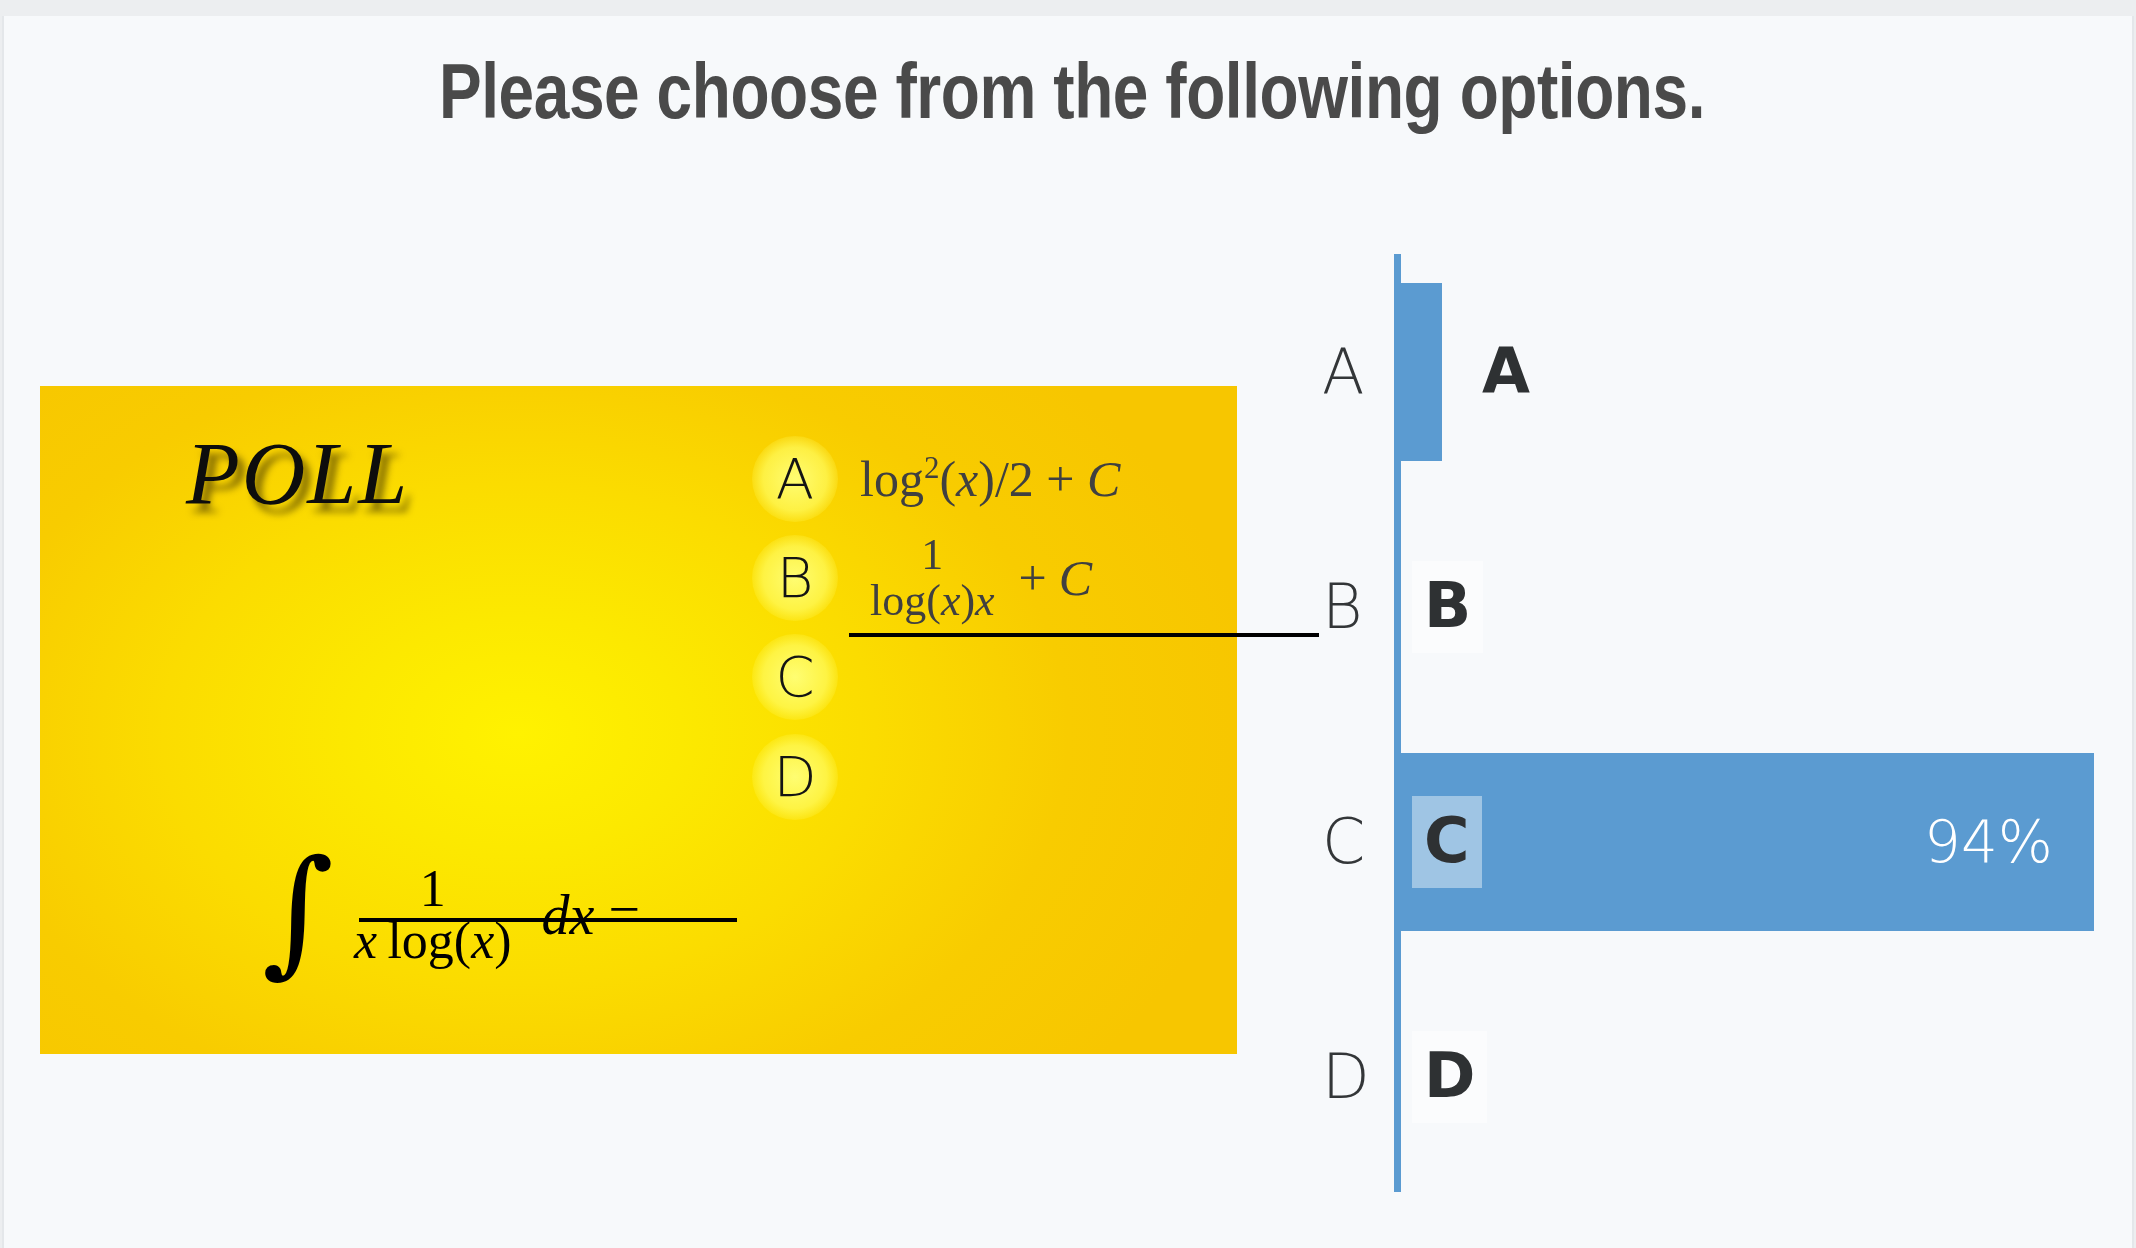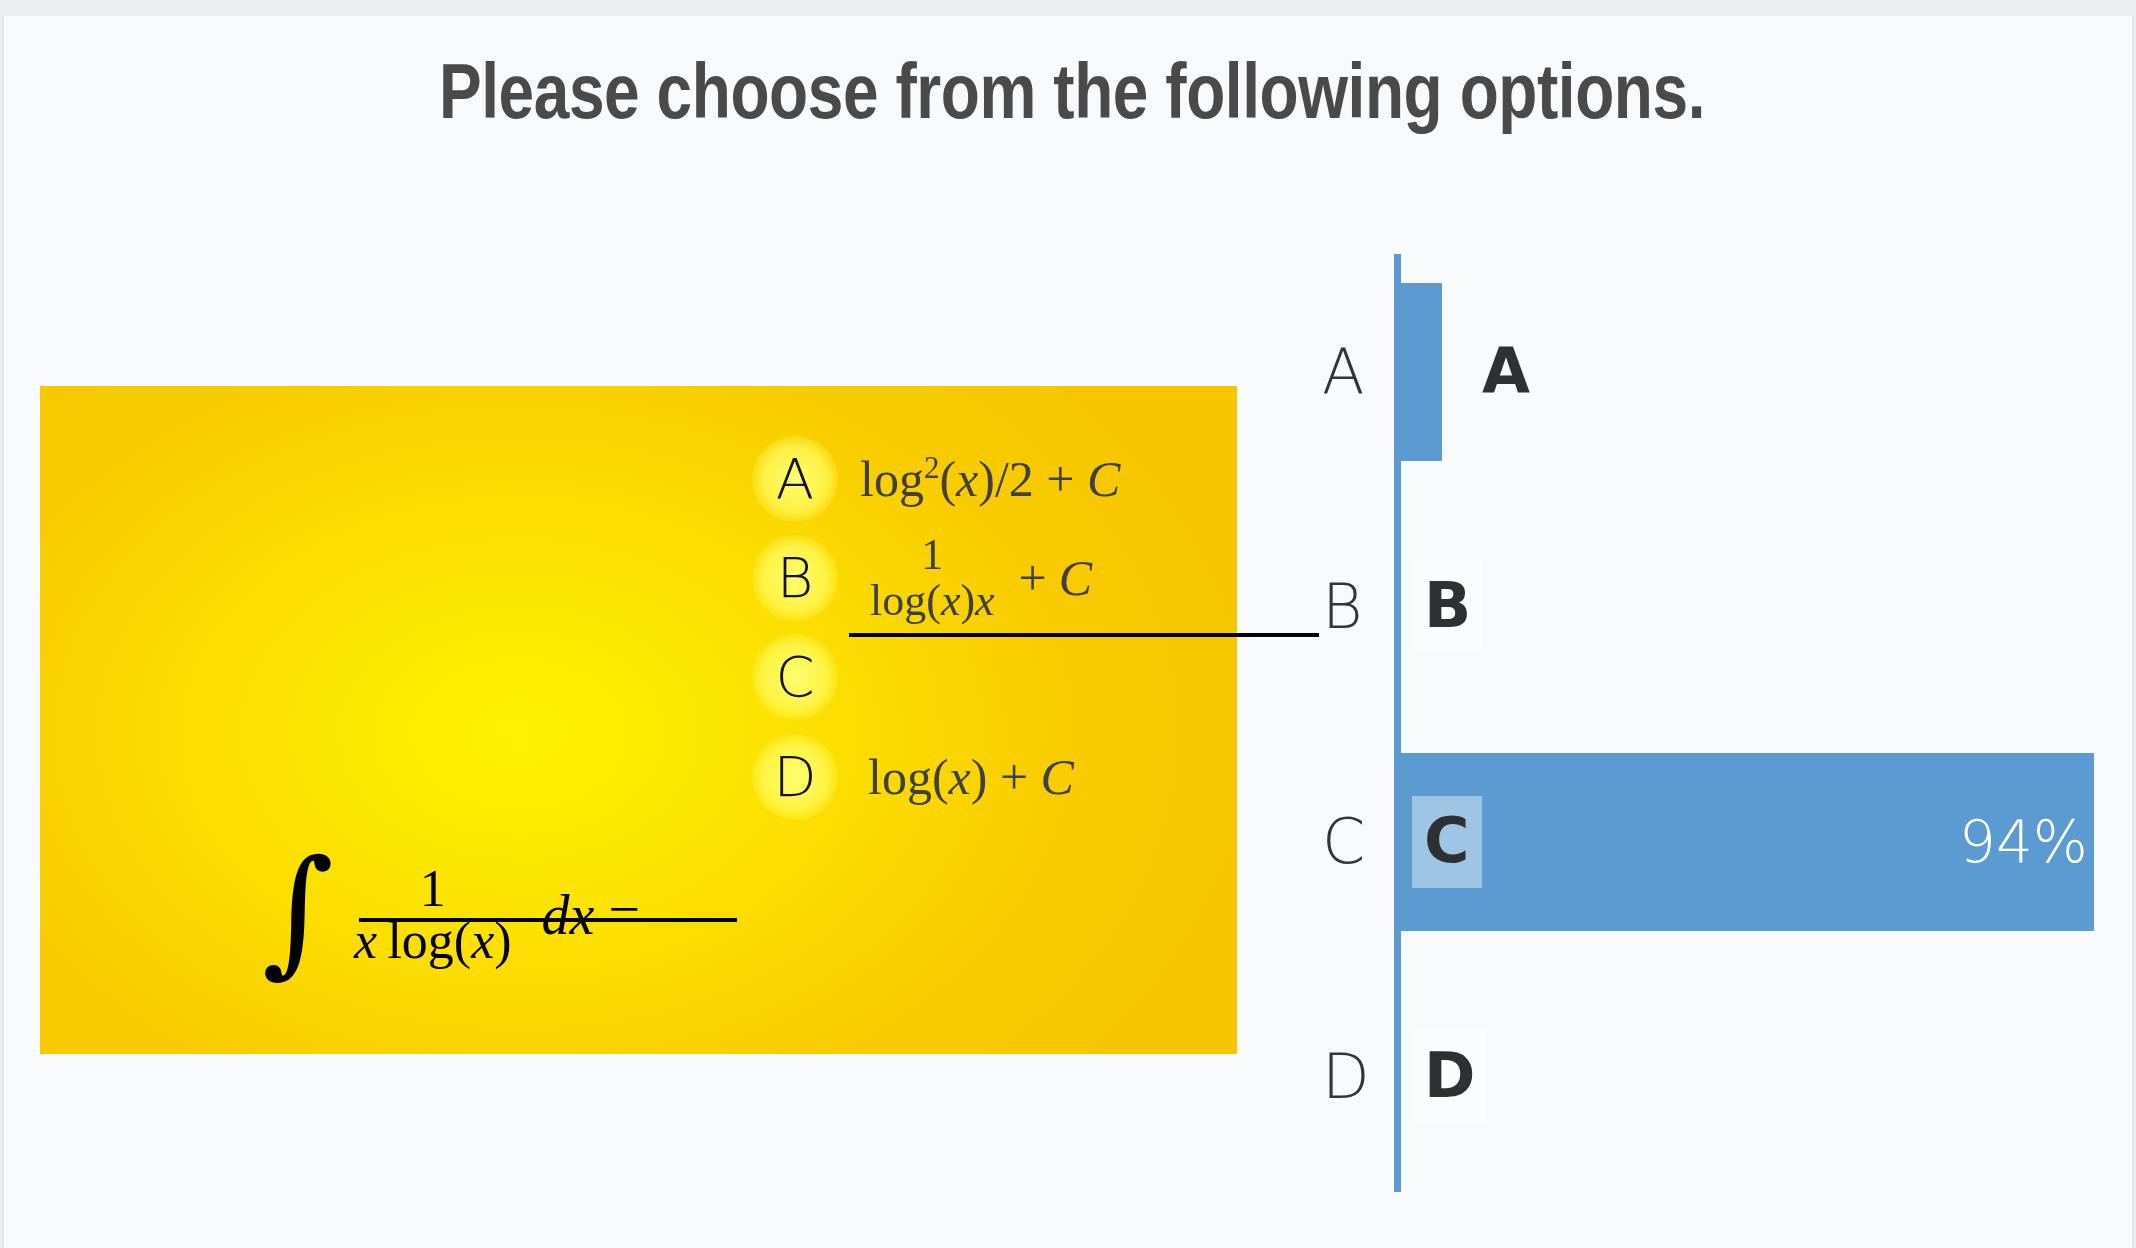--- a/index.html
+++ b/index.html
@@ -232,20 +232,21 @@
 </style>
 </head>
 <body>
 
 <div class="card">
 
   <div class="title">Please choose from the following options.</div>
 
   <div class="slide"></div>
 
+  <div class="poll-word">POLL</div>
 
   <div class="integral">
     <span class="int-sign">∫</span>
     <span class="frac int-frac">
       <span class="num">1</span>
       <span class="bar"></span>
       <span class="den"><i>x</i> <span>log(</span><i>x</i><span>)</span></span>
     </span>
     <span class="int-tail"><span>dx</span><span class="eq">=</span></span>
   </div>
@@ -269,21 +270,20 @@
         <span class="it" style="margin-left:12px;font-size:50px;">C</span>
       </div>
     </div>
 
     <div class="option-row row-c">
       <div class="opt-letter">C</div>
     </div>
 
     <div class="option-row row-d">
       <div class="opt-letter">D</div>
-      <div class="opt-body" style="margin-left:30px;"><span>log(</span><span class="it">x</span><span>) + </span><span class="it">C</span></div>
     </div>
 
   </div>
 
   <div class="chart">
 
     <div class="axis-line"></div>
 
     <div class="chart-row" style="top:0px;">
       <span class="row-axis-label">A</span>
@@ -294,21 +294,21 @@
     <div class="chart-row" style="top:235px;">
       <span class="row-axis-label">B</span>
       <div class="bar" style="width:0px;"></div>
       <span class="bar-letter" style="background:rgba(255,255,255,0.55);">B</span>
     </div>
 
     <div class="chart-row" style="top:470px;">
       <span class="row-axis-label">C</span>
       <div class="bar" style="width:693px;"></div>
       <span class="bar-letter on-bar">C</span>
-      <span class="bar-value" style="left:620px;margin-left:35px;">94%</span>
+      <span class="bar-value" style="left:620px;">94%</span>
     </div>
 
     <div class="chart-row" style="top:705px;">
       <span class="row-axis-label">D</span>
       <div class="bar" style="width:0px;"></div>
       <span class="bar-letter" style="background:rgba(255,255,255,0.55);">D</span>
     </div>
 
   </div>
 

